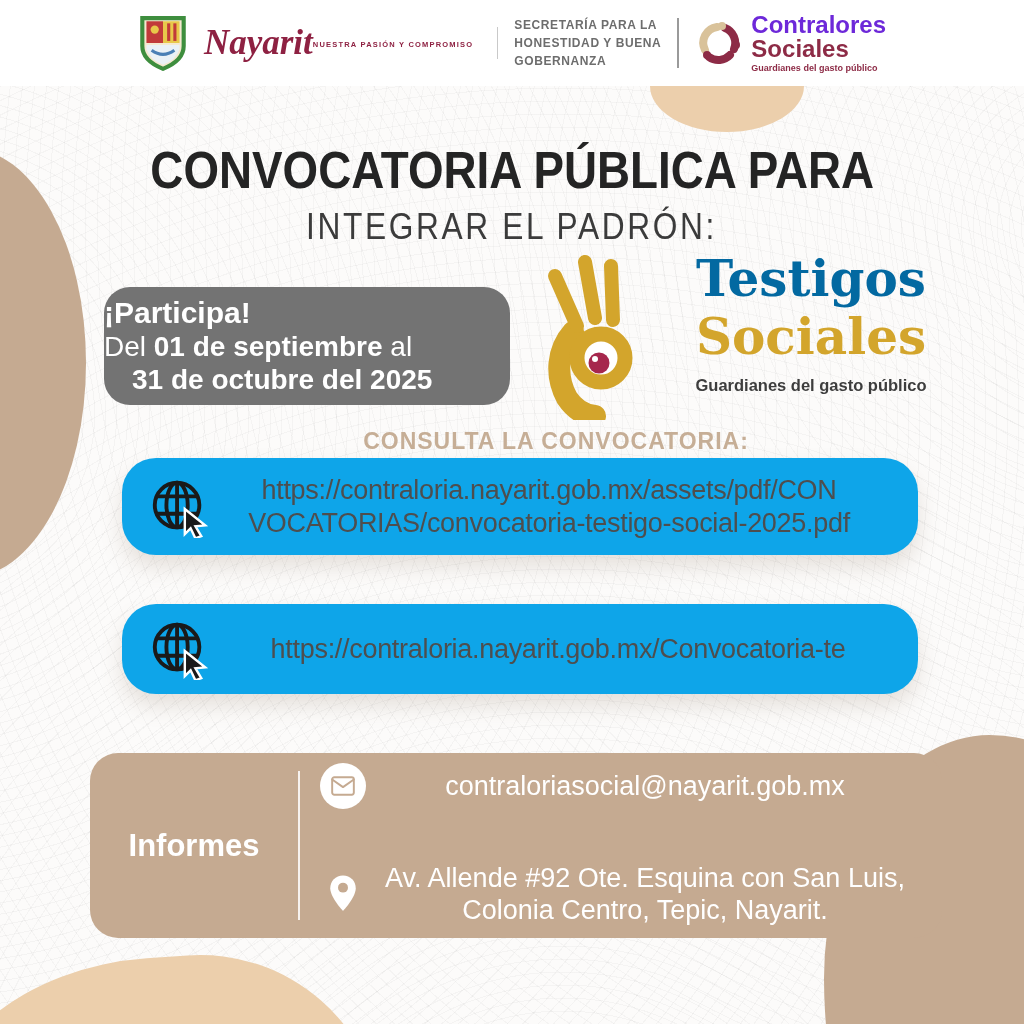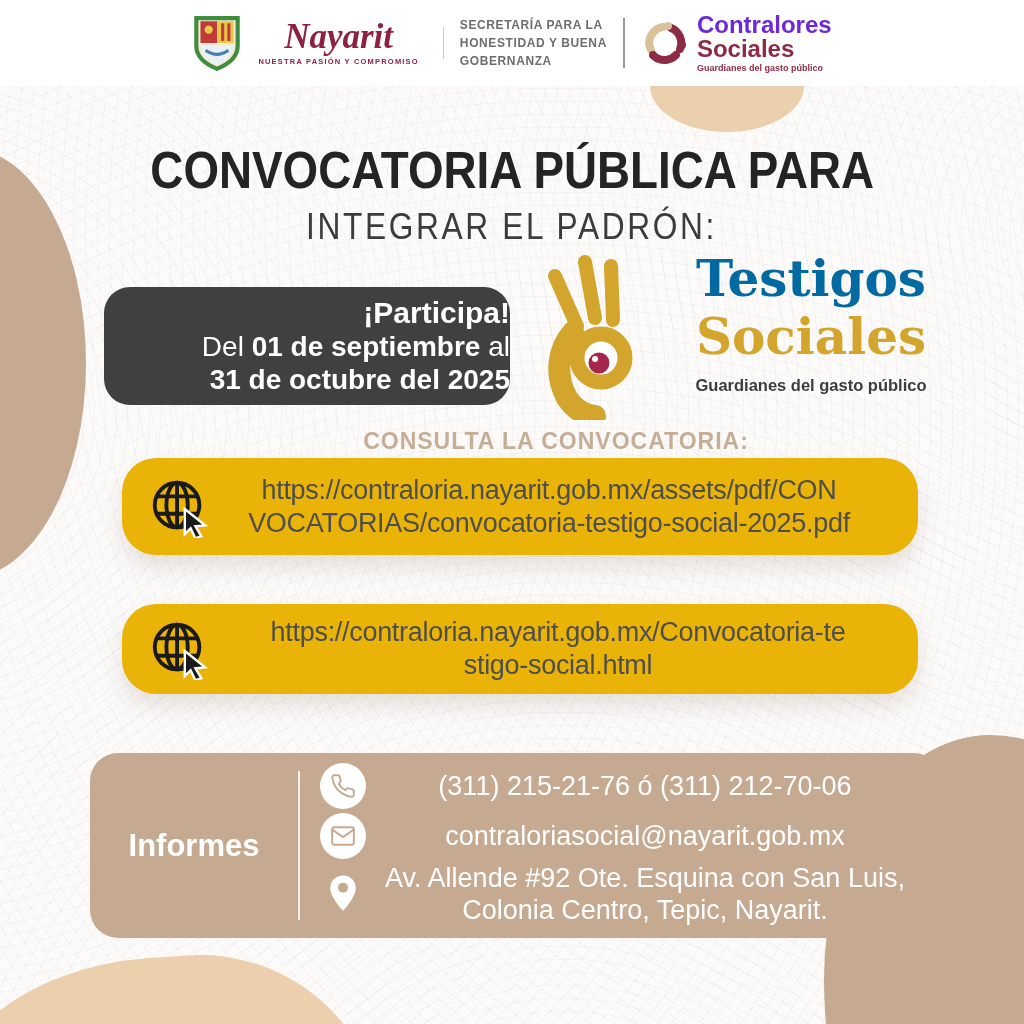--- a/index.html
+++ b/index.html
@@ -18,60 +18,60 @@
   .blob{position:absolute;z-index:1;}
   .blob-top-bowl{left:650px;top:86px;width:154px;height:46px;background:#ECCFAC;border-radius:0 0 77px 77px / 0 0 46px 46px;}
   .blob-left{left:-152px;top:148px;width:238px;height:430px;background:#C5AA91;border-radius:50%;}
   .blob-right{right:-160px;top:735px;width:360px;height:580px;background:#C5AA91;border-radius:46% 54% 42% 58% / 42% 46% 54% 58%;}
   .blob-bottom-left{left:-70px;top:958px;width:450px;height:240px;background:#ECCFAC;border-radius:55% 45% 50% 50% / 75% 85% 25% 25%;transform:rotate(-4deg);}
 
   
   .header{position:absolute;left:0;top:0;width:1024px;height:86px;background:#ffffff;z-index:5;
     display:flex;align-items:center;justify-content:center;gap:16px;}
   .crest{width:50px;height:60px;}
-  .nayarit-block{display:flex;flex-direction:column;align-items:center;margin-right:8px;}
+  .nayarit-block{display:flex;flex-direction:row;align-items:center;margin-right:8px;}
   .nayarit-script{font-family:"Liberation Serif", serif;font-style:italic;font-weight:bold;font-size:35px;color:#8E2142;line-height:34px;}
   .nayarit-tagline{font-size:7.5px;font-weight:bold;color:#8E2142;letter-spacing:1.2px;margin-top:3px;}
   .hdr-div1{width:1px;height:32px;background:#C9C9C9;}
   .hdr-div2{width:2px;height:50px;background:#9A9A9A;}
   .secretaria{font-size:12px;font-weight:bold;color:#6D6D6D;letter-spacing:0.6px;line-height:18px;}
   .contralores-block{display:flex;align-items:center;gap:8px;}
   .contralores-icon{width:48px;height:48px;}
   .contralores-text .l1{font-size:24px;font-weight:800;color:#6d28d9;line-height:24px;}
   .contralores-text .l2{font-size:24px;font-weight:800;color:#8D2B46;line-height:24px;}
   .contralores-text .tg{font-size:9px;font-weight:bold;color:#8D2B46;margin-top:2px;}
 
   
   .title-wrap{position:absolute;left:0;top:140px;width:1024px;text-align:center;z-index:2;}
   .title-l1{display:inline-block;font-size:52px;font-weight:900;color:#242424;letter-spacing:0px;transform:scaleX(0.88);transform-origin:center;white-space:nowrap;}
   .title-l2{display:inline-block;font-size:36px;font-weight:500;color:#3B3B3B;letter-spacing:3px;transform:scaleX(0.88);transform-origin:center;margin-top:6px;white-space:nowrap;}
 
   
-  .participa{position:absolute;left:104px;top:287px;width:406px;height:118px;background:#404040;border-radius:26px;z-index:2;
-    display:flex;flex-direction:column;align-items:flex-end;justify-content:center;color:#fff;text-align:center;}
+  .participa{position:absolute;left:104px;top:287px;width:406px;height:118px;background:#737373;border-radius:26px;z-index:2;
+    display:flex;flex-direction:column;align-items:flex-start;justify-content:center;color:#fff;text-align:center;}
   .participa .p1{font-size:30px;font-weight:800;line-height:34px;}
   .participa .p2{font-size:28px;line-height:33px;font-weight:400;}
   .participa .p2 b{font-weight:800;}
-  .participa .p3{font-size:28px;line-height:33px;font-weight:800;}
+  .participa .p3{font-size:28px;line-height:33px;font-weight:800;margin-left:28px;}
 
   
   .testigos{position:absolute;left:535px;top:250px;width:420px;height:170px;z-index:2;}
   .hand-icon{position:absolute;left:0;top:2px;width:128px;height:168px;}
   .testigos-words{position:absolute;left:132px;top:0;width:288px;text-align:center;}
   .testigos-w1{font-family:"DejaVu Serif", serif;font-size:50px;font-weight:bold;color:#0369a1;line-height:58px;}
   .testigos-w2{font-family:"DejaVu Serif", serif;font-size:50px;font-weight:bold;color:#D3A52C;line-height:58px;}
   .testigos-tg{font-size:16.5px;font-weight:bold;color:#3D3D3D;margin-top:10px;}
 
   
   .sec-heading{position:absolute;left:0;width:1024px;text-align:center;z-index:2;font-size:23px;font-weight:800;color:#C6AE96;letter-spacing:1px;margin-left:44px;}
   .h-consulta{top:428px;}
   .h-formatos{top:598px;}
 
   
-  .pill{position:absolute;left:122px;width:796px;background:#eab308;border-radius:34px;z-index:2;
+  .pill{position:absolute;left:122px;width:796px;background:#0ea5e9;border-radius:34px;z-index:2;
     box-shadow:0 12px 22px rgba(140,120,100,0.20);display:flex;align-items:center;}
   .pill-1{top:458px;height:97px;}
   .pill-2{top:604px;height:90px;gap:18px;}
   .globe{width:62px;height:62px;margin-left:26px;flex:0 0 auto;}
   .pill-url{flex:1;text-align:center;font-size:27px;color:#4E4E4E;line-height:33px;letter-spacing:-0.3px;padding-right:30px;}
 
   
   .informes{position:absolute;left:90px;top:753px;width:852px;height:185px;background:#C5AA91;border-radius:28px;z-index:2;
     display:flex;align-items:stretch;color:#fff;}
   .informes-label{flex:0 0 208px;display:flex;align-items:center;justify-content:center;font-size:31px;font-weight:800;}
@@ -189,36 +189,27 @@
         <circle cx="30" cy="30" r="23"></circle>
         <ellipse cx="30" cy="30" rx="11" ry="23"></ellipse>
         <line x1="30" y1="7" x2="30" y2="53"></line>
         <line x1="8" y1="21" x2="52" y2="21"></line>
         <line x1="8" y1="39" x2="52" y2="39"></line>
       </g>
       <polygon points="38,34 59,51 49,52 55,62 49,64.5 44,54 38,60" fill="#1A1A1A" stroke="#ffffff" stroke-width="2.5"></polygon>
     </svg>
     <div class="pill-url">
       <div>https://contraloria.nayarit.gob.mx/Convocatoria-te</div>
-      <div>stigo-social.html</div>
     </div>
   </div>
 
   <div class="informes">
     <div class="informes-label">Informes</div>
     <div class="informes-div"></div>
     <div class="informes-items">
-      <div class="inf-row">
-        <div class="inf-icon-circle">
-          <svg viewBox="0 0 24 24" fill="none" stroke="#C5AA91" stroke-width="1.8" stroke-linecap="round" stroke-linejoin="round">
-            <path d="M22 16.92v3a2 2 0 0 1-2.18 2 19.79 19.79 0 0 1-8.63-3.07 19.5 19.5 0 0 1-6-6 19.79 19.79 0 0 1-3.07-8.67A2 2 0 0 1 4.11 2h3a2 2 0 0 1 2 1.72 12.84 12.84 0 0 0 .7 2.81 2 2 0 0 1-.45 2.11L8.09 9.91a16 16 0 0 0 6 6l1.27-1.27a2 2 0 0 1 2.11-.45 12.84 12.84 0 0 0 2.81.7A2 2 0 0 1 22 16.92z"></path>
-          </svg>
-        </div>
-        <div class="inf-text">(311) 215-21-76 ó (311) 212-70-06</div>
-      </div>
       <div class="inf-row">
         <div class="inf-icon-circle">
           <svg viewBox="0 0 24 24" fill="none" stroke="#C5AA91" stroke-width="1.8" stroke-linecap="round" stroke-linejoin="round">
             <rect x="2" y="4" width="20" height="16" rx="2"></rect>
             <polyline points="22,6 12,13 2,6"></polyline>
           </svg>
         </div>
         <div class="inf-text">contraloriasocial@nayarit.gob.mx</div>
       </div>
       <div class="inf-row">

